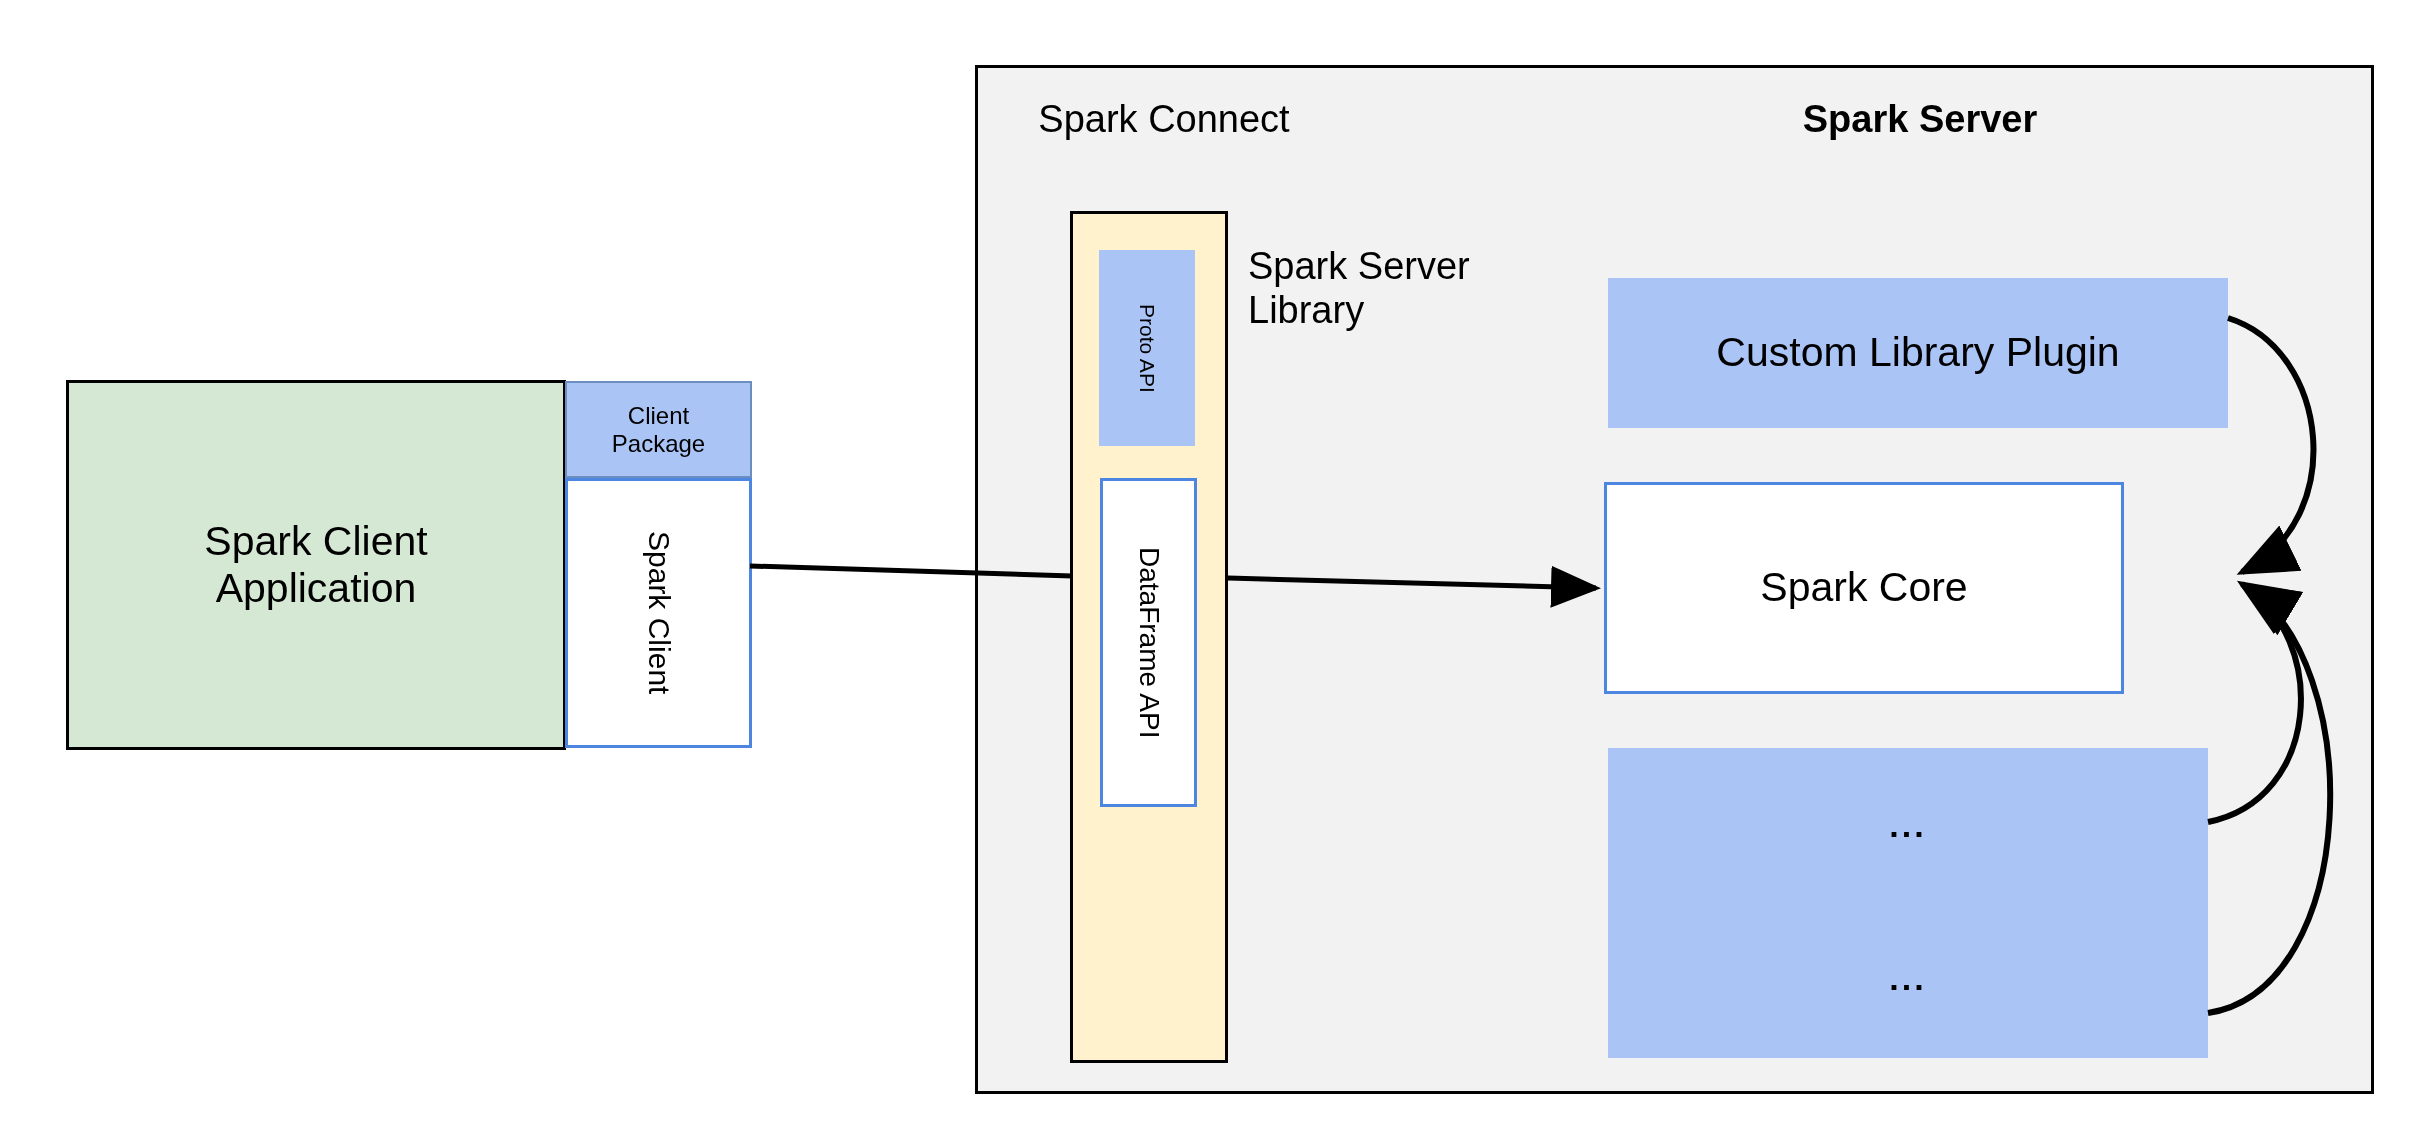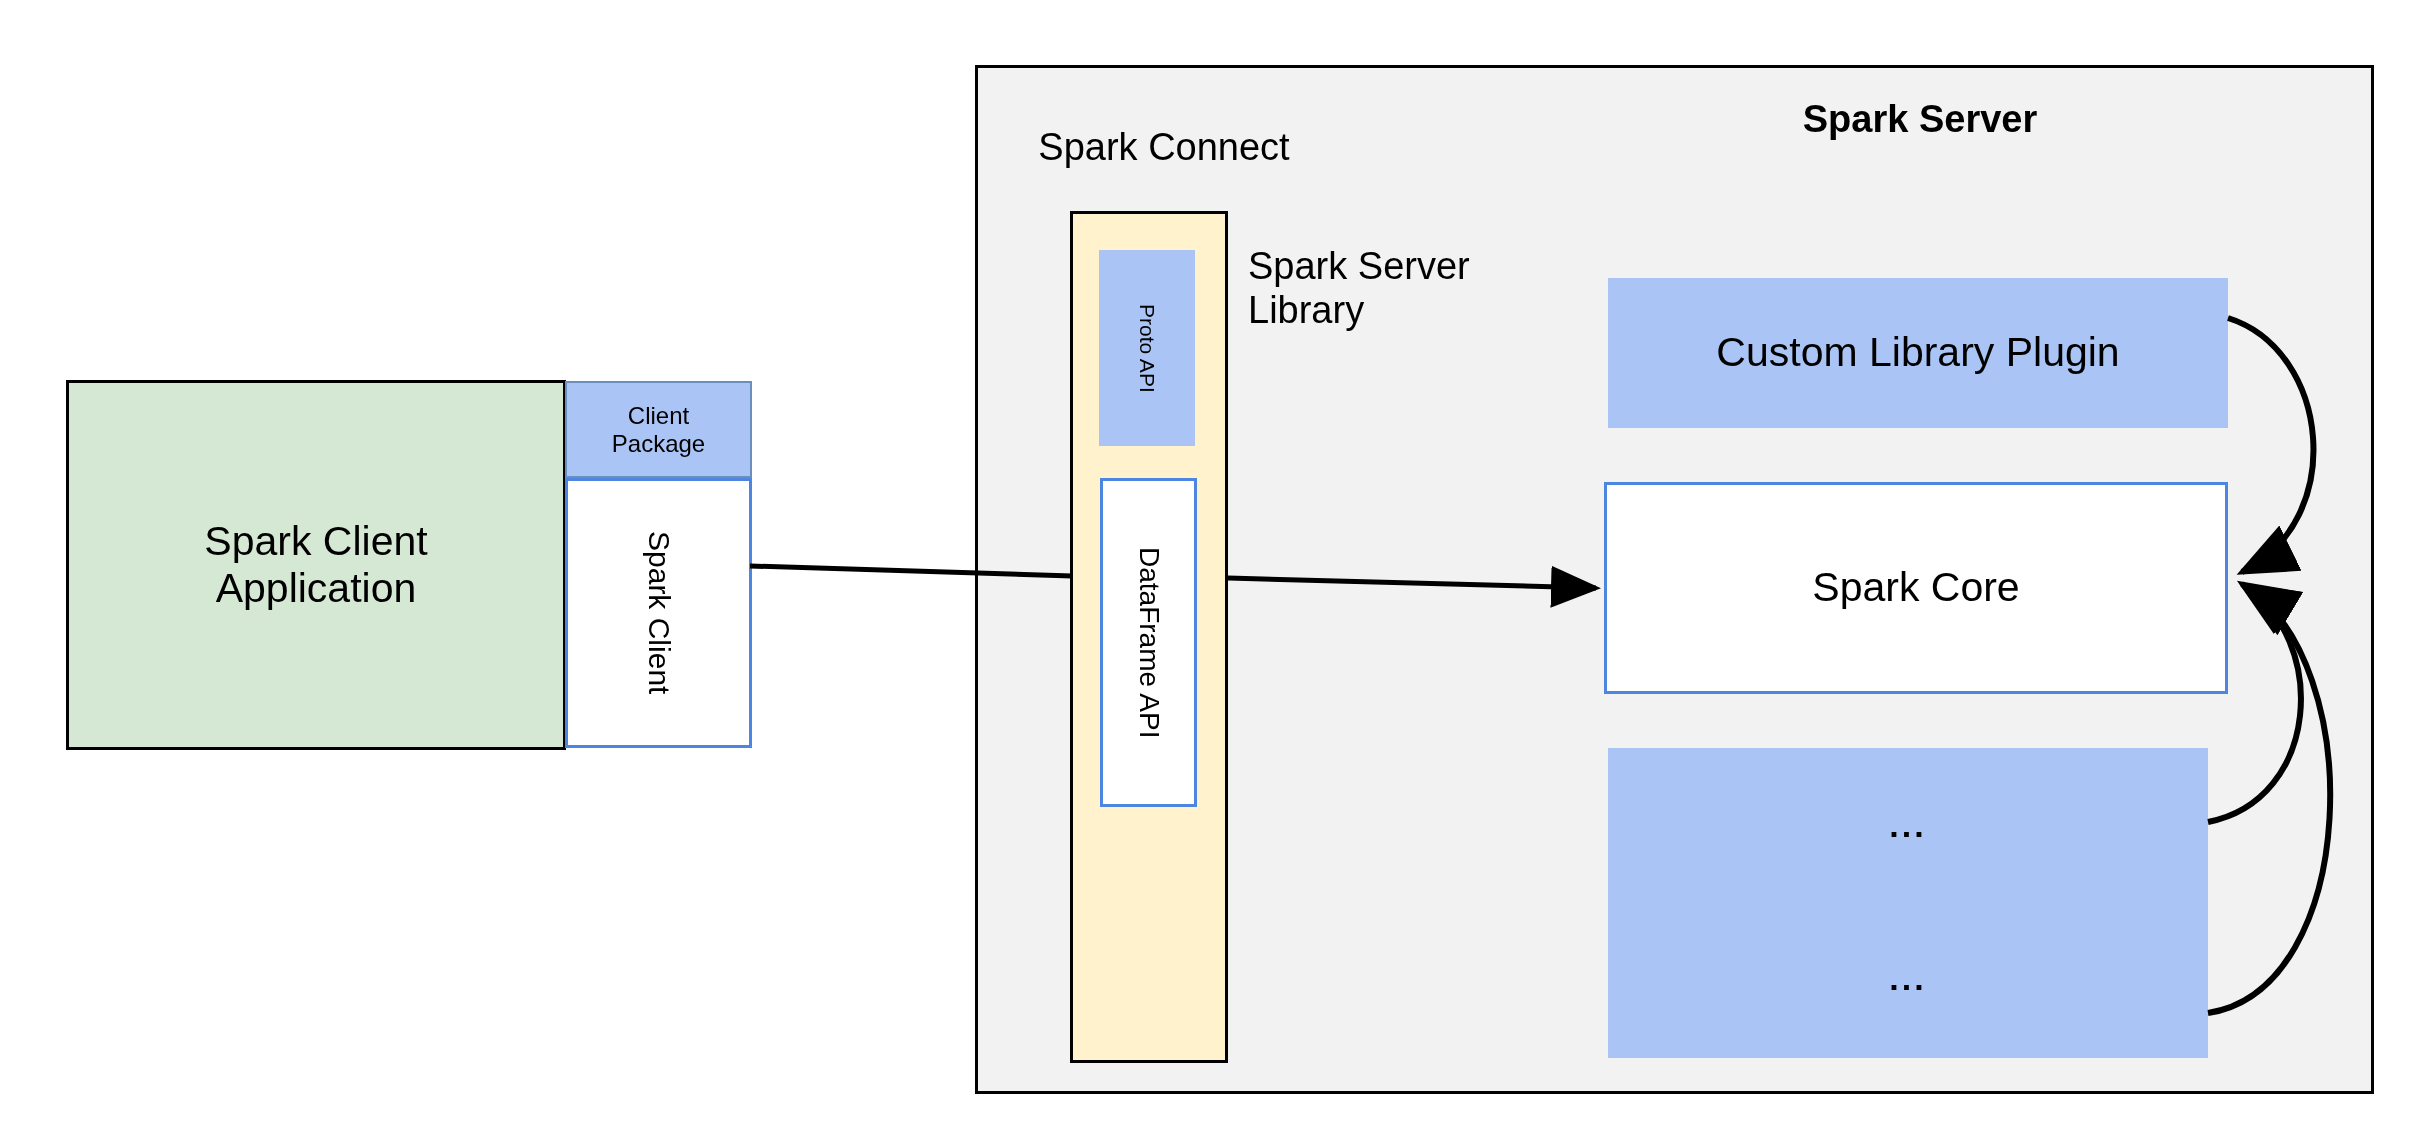--- a/index.html
+++ b/index.html
@@ -67,21 +67,21 @@
     background: #f2f2f2;
     border: 3px solid #000000;
     display: block;
   }
 
   #spark-connect-api-label {
     left: 1004px; top: 70px;
     width: 320px; height: 100px;
     font-size: 38px;
     white-space: pre-line;
-    display: flex; align-items: flex-end; justify-content: center;
+    display: flex; align-items: center; justify-content: center;
     gap: 28px;
   }
   #spark-connect-api-label > span { width: 100%; text-align: center; }
 
   #spark-server-title {
     left: 1690px; top: 95px;
     width: 460px; height: 50px;
     font-size: 38px;
     font-weight: bold;
   }
@@ -131,21 +131,21 @@
   
   #custom-library-plugin-box {
     left: 1608px; top: 278px;
     width: 620px; height: 150px;
     background: #a9c4f5;
     font-size: 41px;
     align-items: center;
   }
   #spark-core-box {
     left: 1604px; top: 482px;
-    width: 624px; height: 212px;
+    width: 520px; height: 212px;
     background: #ffffff;
     border: 3px solid #4d86e0;
     font-size: 41px;
   }
   #ellipsis-box-1 {
     left: 1608px; top: 748px;
     width: 600px; height: 156px;
     background: #a9c4f5;
     font-size: 34px;
     font-weight: bold;

